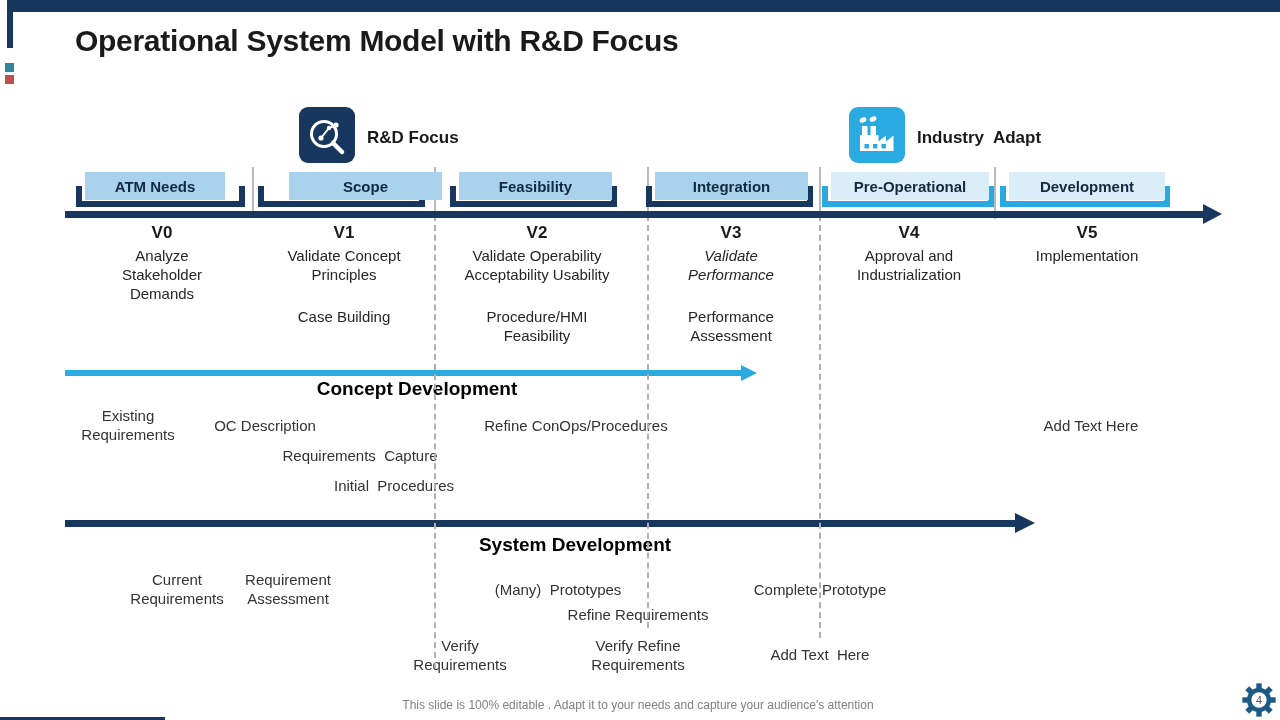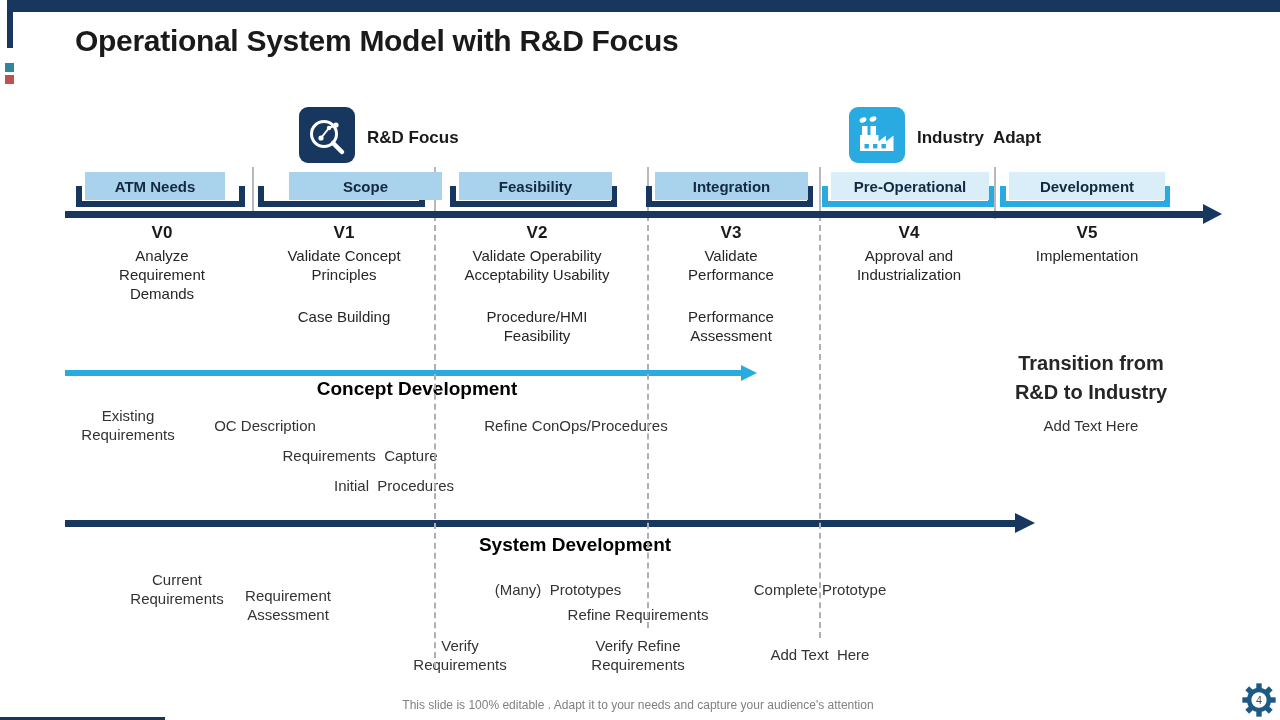--- a/index.html
+++ b/index.html
@@ -119,27 +119,27 @@
   <div class="abs head" style="left:1203px; top:204px; border-top:10px solid transparent; border-bottom:10px solid transparent; border-left:19px solid #17375E; z-index:4;"></div>
 
   <div class="abs vlabel center" style="left:67px; top:223px; width:190px;">V0</div>
   <div class="abs vlabel center" style="left:249px; top:223px; width:190px;">V1</div>
   <div class="abs vlabel center" style="left:442px; top:223px; width:190px;">V2</div>
   <div class="abs vlabel center" style="left:636px; top:223px; width:190px;">V3</div>
   <div class="abs vlabel center" style="left:814px; top:223px; width:190px;">V4</div>
   <div class="abs vlabel center" style="left:992px; top:223px; width:190px;">V5</div>
 
   <div class="abs desc center prew" style="left:67px; top:246px; width:190px;">Analyze
-Requirement
+Stakeholder
 Demands</div>
   <div class="abs desc center prew" style="left:249px; top:246px; width:190px;">Validate Concept
 Principles</div>
   <div class="abs desc center prew" style="left:442px; top:246px; width:190px;">Validate Operability
 Acceptability Usability</div>
-  <div class="abs desc center prew" style="left:636px; top:246px; width:190px;">Validate
+  <div class="abs desc center prew" style="left:636px; top:246px; width:190px;font-style:italic;">Validate
 Performance</div>
   <div class="abs desc center prew" style="left:814px; top:246px; width:190px;">Approval and
 Industrialization</div>
   <div class="abs desc center prew" style="left:992px; top:246px; width:190px;">Implementation</div>
 
   <div class="abs desc center prew" style="left:249px; top:307px; width:190px;">Case Building</div>
   <div class="abs desc center prew" style="left:442px; top:307px; width:190px;">Procedure/HMI
 Feasibility</div>
   <div class="abs desc center prew" style="left:636px; top:307px; width:190px;">Performance
 Assessment</div>
@@ -148,31 +148,29 @@
   <div class="abs head" style="left:741px; top:365px; border-top:8px solid transparent; border-bottom:8px solid transparent; border-left:16px solid #29ABE2;"></div>
   <div class="abs stream-title center" style="left:217px; top:378px; width:400px;">Concept Development</div>
 
   <div class="abs item center prew" style="left:53px; top:406px; width:150px;">Existing
 Requirements</div>
   <div class="abs item center prew" style="left:190px; top:416px; width:150px;">OC Description</div>
   <div class="abs item center prew" style="left:456px; top:416px; width:240px;">Refine ConOps/Procedures</div>
   <div class="abs item center prew" style="left:260px; top:446px; width:200px;">Requirements  Capture</div>
   <div class="abs item center prew" style="left:294px; top:476px; width:200px;">Initial  Procedures</div>
 
-  <div class="abs transition-title center prew" style="left:981px; top:349px; width:220px;">Transition from
-R&amp;D to Industry</div>
   <div class="abs item center" style="left:991px; top:416px; width:200px;">Add Text Here</div>
 
   <div class="abs bar" style="left:65px; top:520px; width:952px; height:7px;"></div>
   <div class="abs head" style="left:1015px; top:513px; border-top:10px solid transparent; border-bottom:10px solid transparent; border-left:20px solid #17375E;"></div>
   <div class="abs stream-title center" style="left:425px; top:534px; width:300px;">System Development</div>
 
   <div class="abs item center prew" style="left:102px; top:570px; width:150px;">Current
 Requirements</div>
-  <div class="abs item center prew" style="left:213px; top:586px; width:150px;">Requirement
+  <div class="abs item center prew" style="left:213px; top:570px; width:150px;">Requirement
 Assessment</div>
   <div class="abs item center prew" style="left:458px; top:580px; width:200px;">(Many)  Prototypes</div>
   <div class="abs item center prew" style="left:720px; top:580px; width:200px;">Complete Prototype</div>
   <div class="abs item center prew" style="left:538px; top:605px; width:200px;">Refine Requirements</div>
   <div class="abs item center prew" style="left:385px; top:636px; width:150px;">Verify
 Requirements</div>
   <div class="abs item center prew" style="left:563px; top:636px; width:150px;">Verify Refine
 Requirements</div>
   <div class="abs item center prew" style="left:720px; top:645px; width:200px;">Add Text  Here</div>
 

